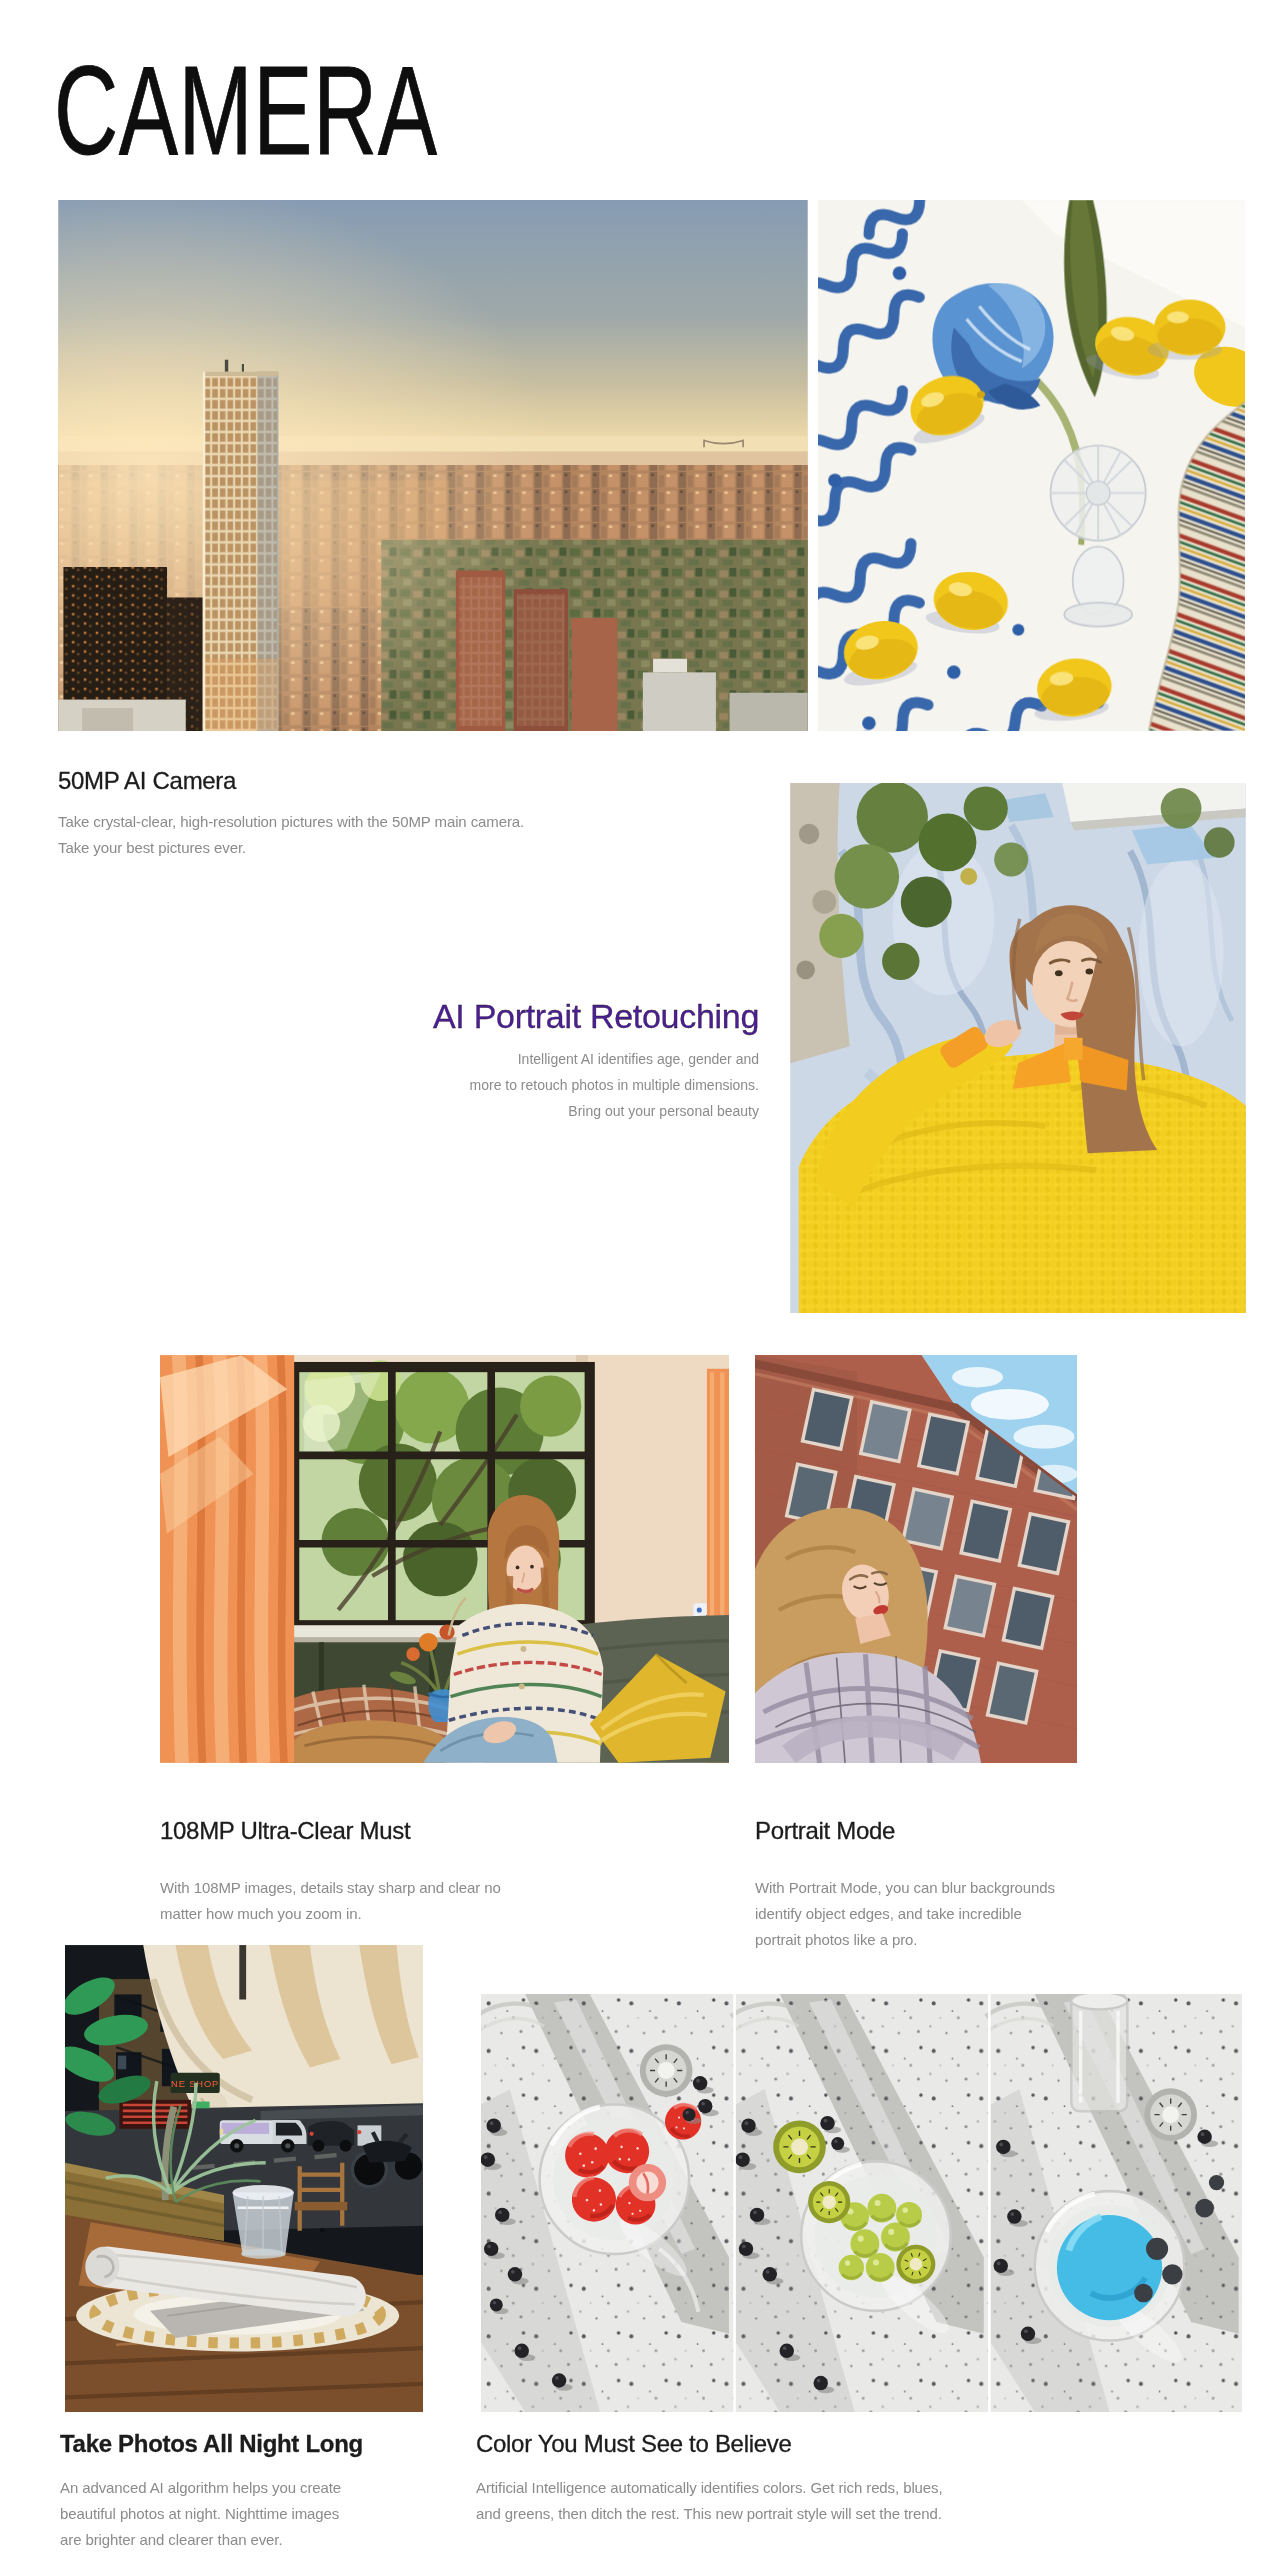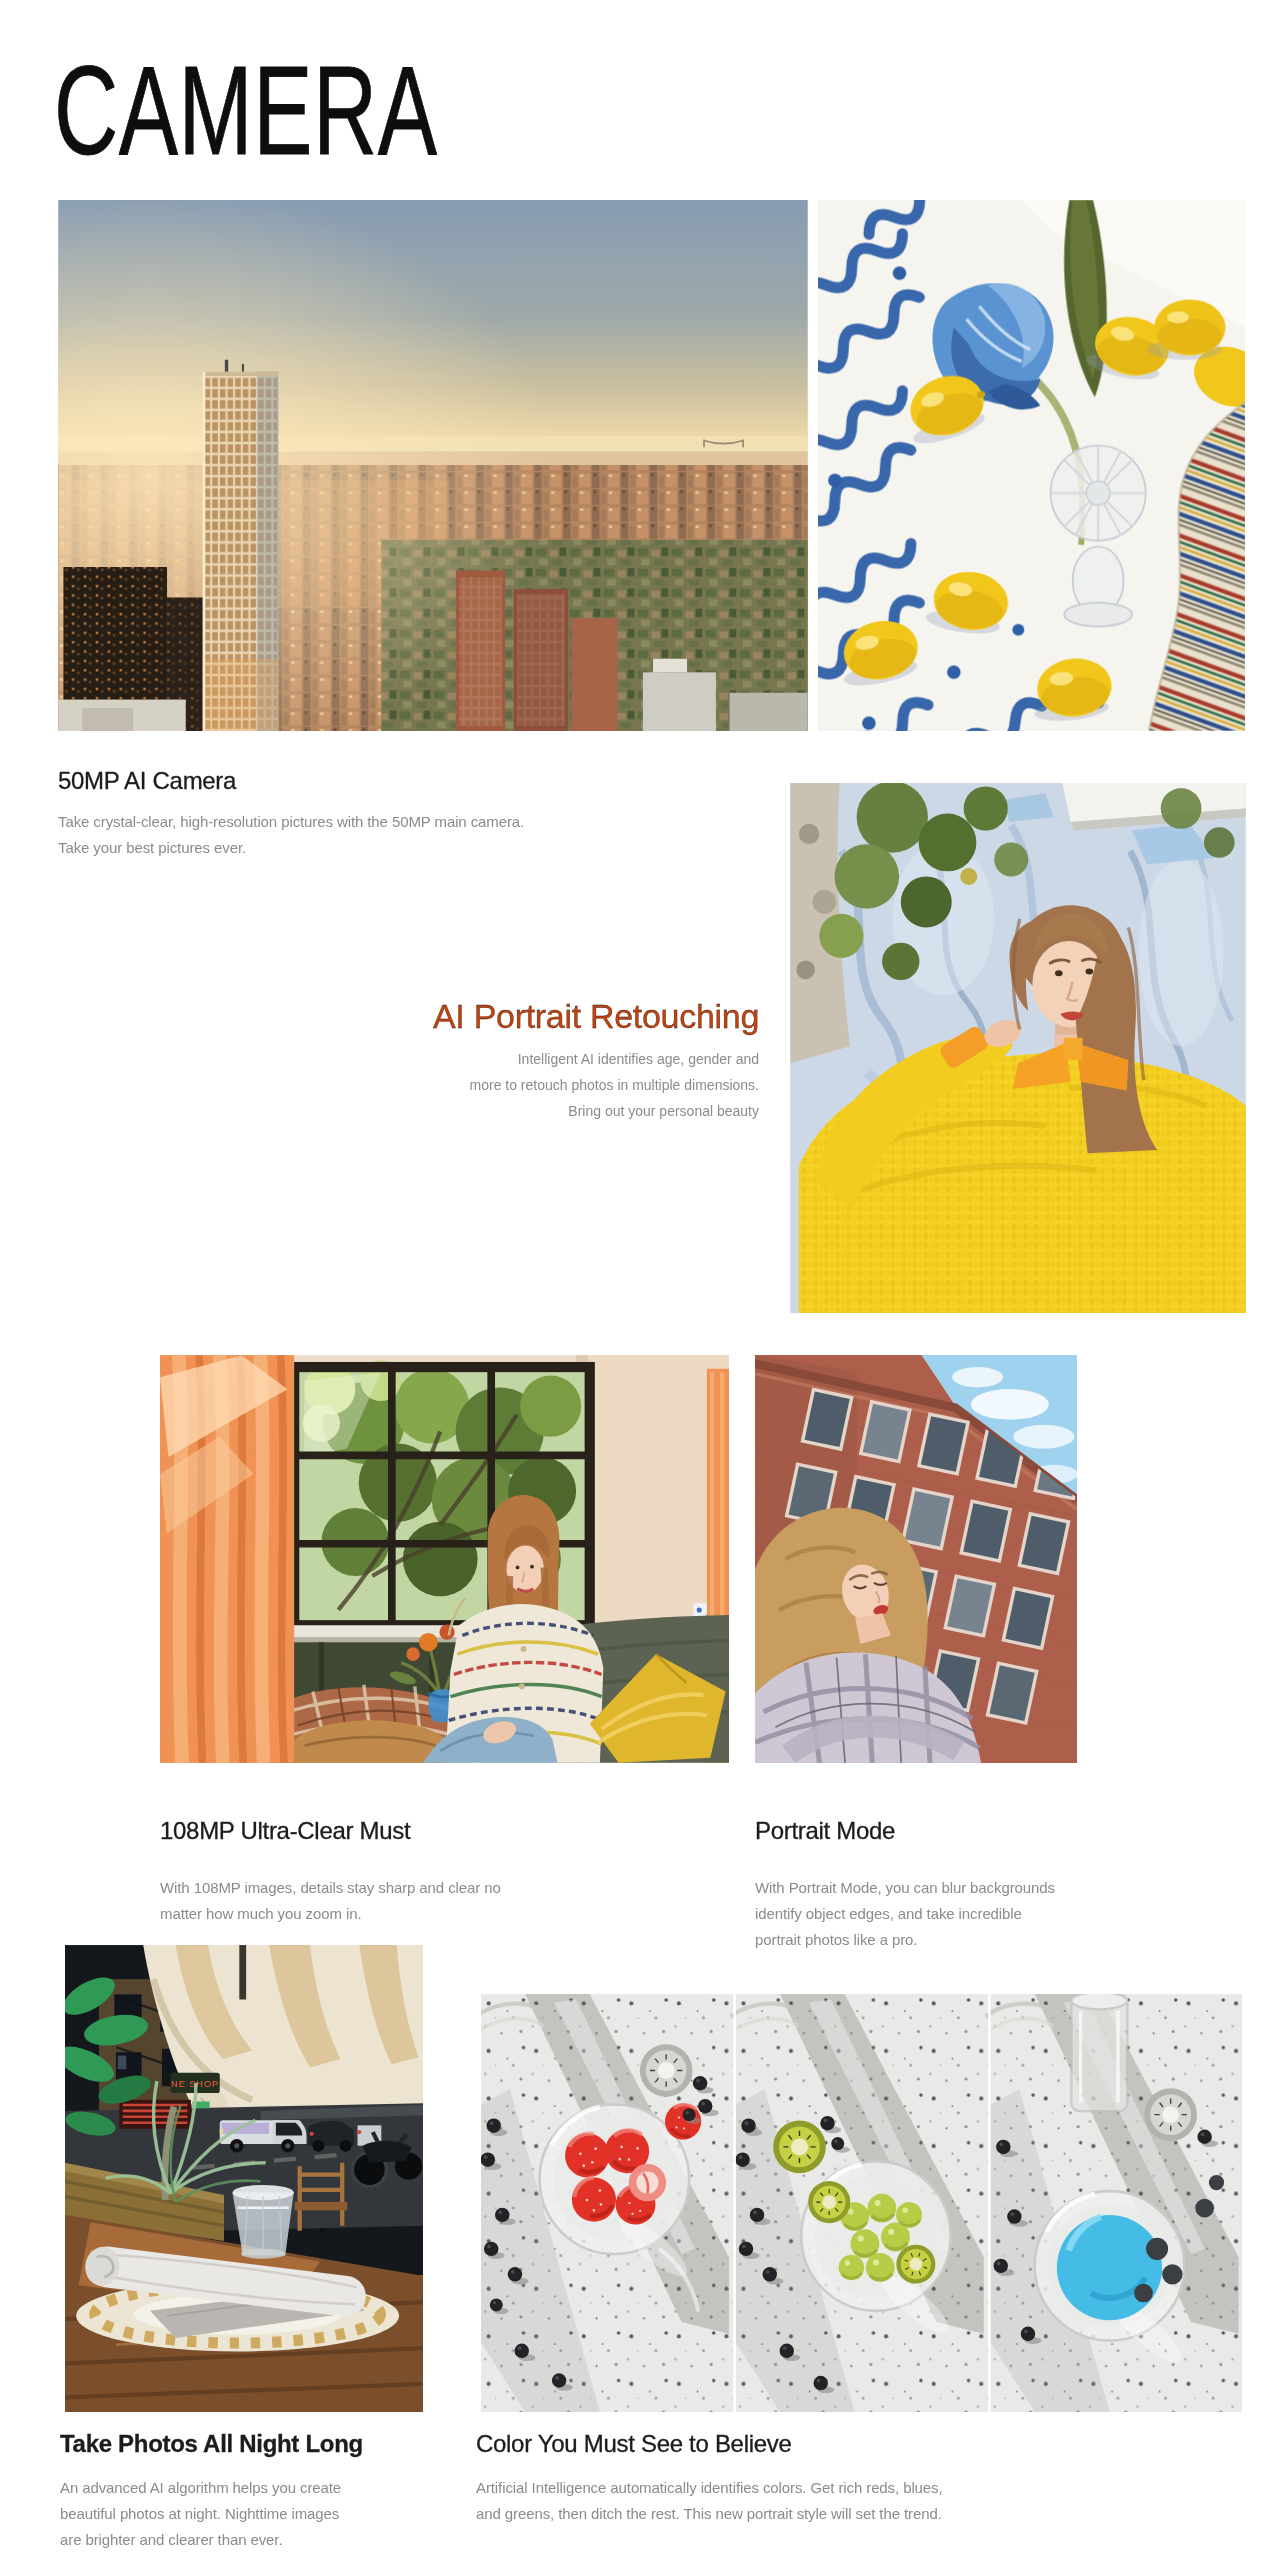--- a/index.html
+++ b/index.html
@@ -15,21 +15,21 @@
         letter-spacing:-0.3px; color:#1c1c1c; white-space:nowrap; -webkit-text-stroke:0.3px #1c1c1c;}
   .desc { position:absolute; font-size:15px; line-height:26px; font-weight:400;
           letter-spacing:-0.1px; color:#8b8b8b; white-space:pre-line; }
   
   #img-city     { left:58px;  top:200px;  width:750px; height:531px; }
   #img-lemons   { left:818px; top:200px;  width:427px; height:531px; }
   #h-main       { left:58px;  top:760px; }
   #p-main       { left:58px;  top:809px; }
   #retouch-block{ position:absolute; right:516px; top:996px; text-align:right; }
   #retouch-block .h2r { font-size:34px; line-height:41px; font-weight:500; letter-spacing:-0.3px;
-                        color:#c2410c; white-space:nowrap; -webkit-text-stroke:0.3px #1c1c1c;}
+                        color:#4c1d95; white-space:nowrap; -webkit-text-stroke:0.3px #1c1c1c;}
   #retouch-block .descr { margin-top:8.5px; font-size:14px; line-height:26px; color:#8b8b8b;
                           white-space:pre-line; }
   #img-portrait { left:790px; top:783px;  width:456px; height:530px; }
   #img-window   { left:160px; top:1355px; width:569px; height:408px; }
   #img-pmode    { left:755px; top:1355px; width:322px; height:408px; }
   #h-ultra      { left:160px; top:1810px; }
   #p-ultra      { left:160px; top:1875px; }
   #h-pmode      { left:755px; top:1810px; }
   #p-pmode      { left:755px; top:1875px; }
   #img-night    { left:65px;  top:1945px; width:358px; height:467px; }

